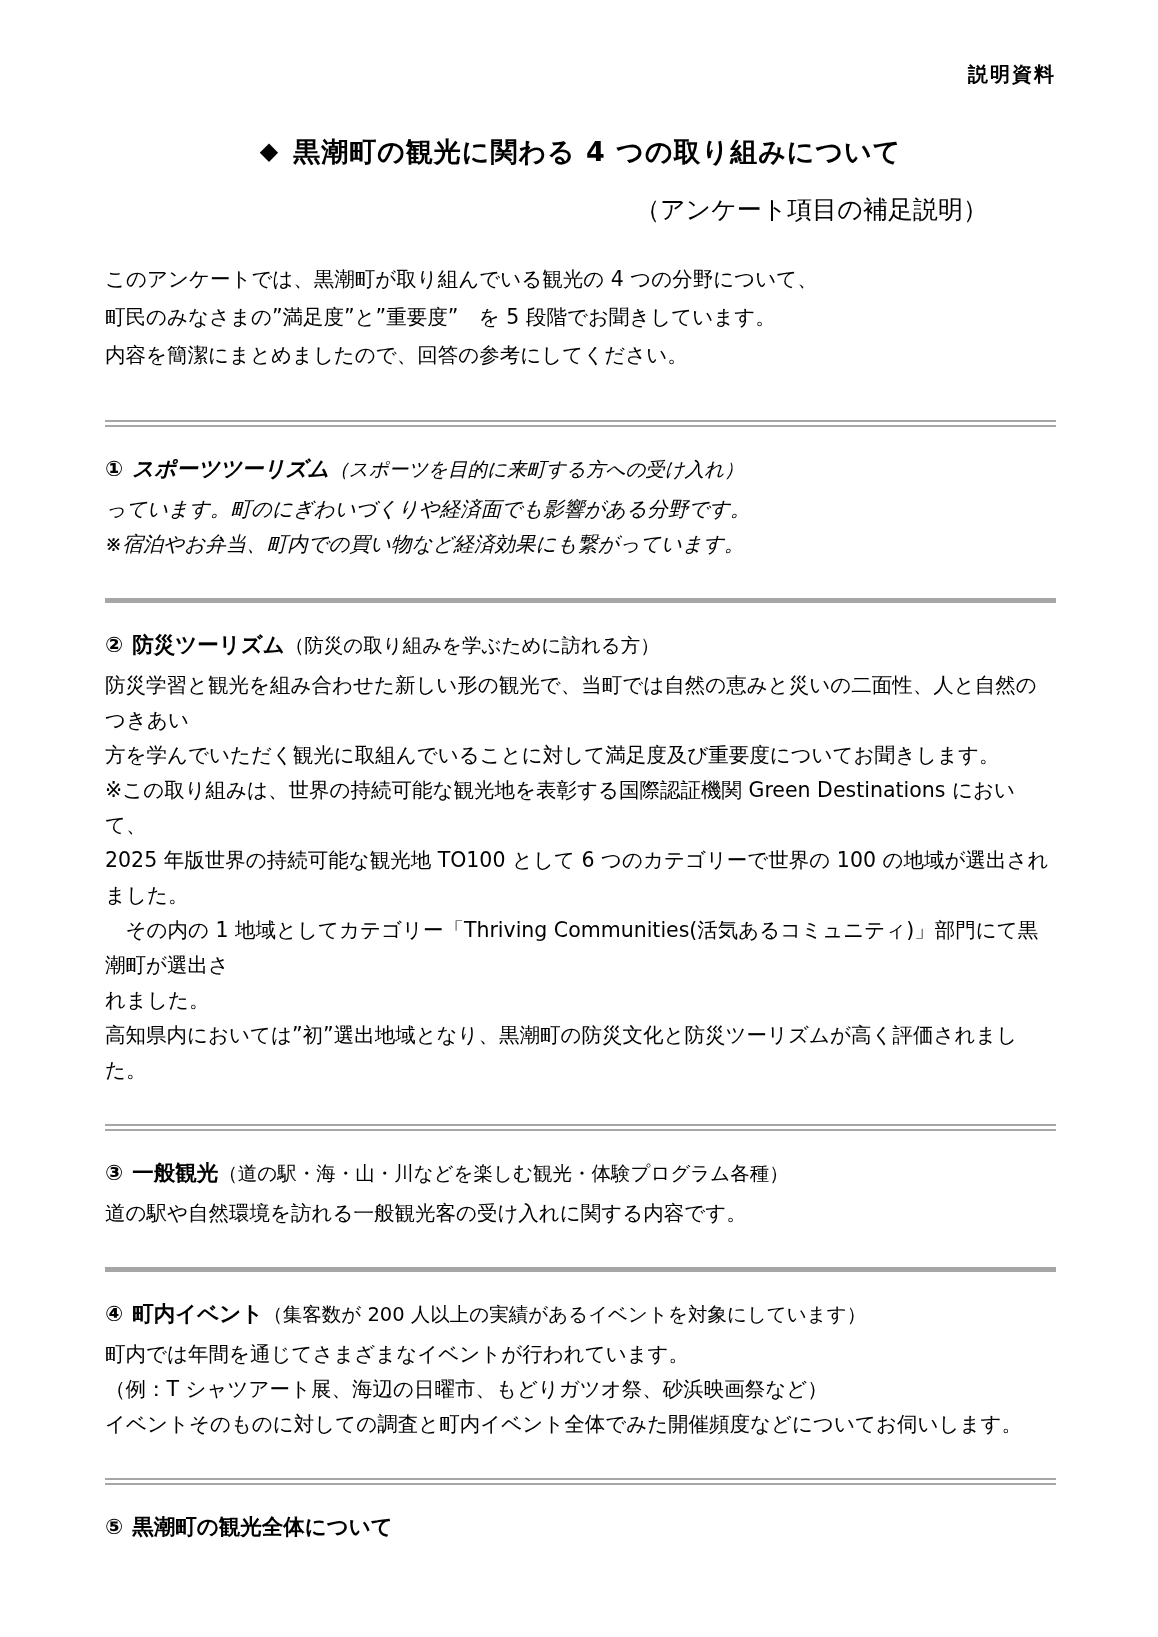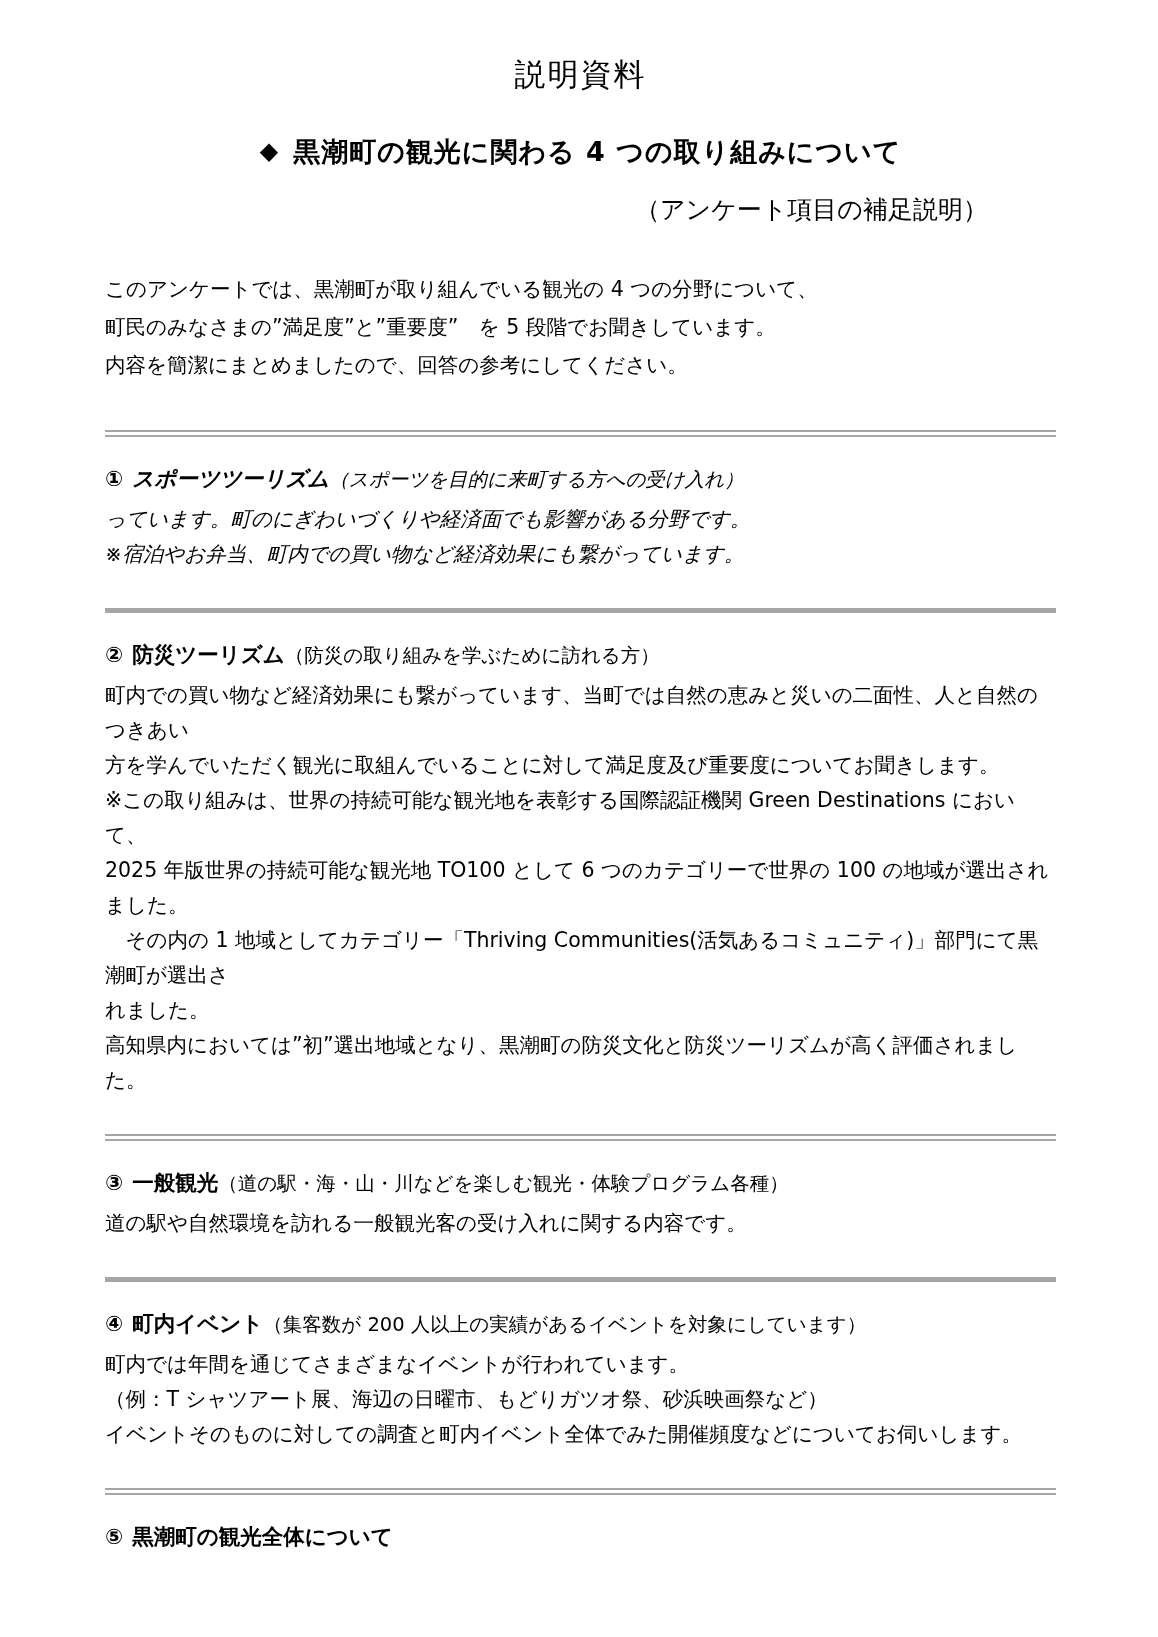--- a/index.html
+++ b/index.html
@@ -10,46 +10,47 @@
     height: 1637px;
     margin: 0 auto;
     background: #ffffff;
     color: #000000;
     font-family: "DejaVu Sans", "Liberation Sans", sans-serif;
     padding: 58px 102px 0 105px;
     overflow: hidden;
   }
   
   .corner-label {
-    text-align: center;
+    text-align: right;
     font-family: "DejaVu Serif", "Liberation Serif", serif;
-    font-size: 31px;
+    font-size: 20px;
     line-height: 32px;
     letter-spacing: 2px;
+    font-weight: bold;
   }
   
   .doc-title {
     margin-top: 42px;
     text-align: center;
     font-size: 27px;
     font-weight: bold;
     line-height: 38px;
     letter-spacing: 1px;
   }
   .doc-title .bullet { margin-right: 14px; font-size: 24px; vertical-align: 2px; }
   
   .doc-subtitle {
     margin-top: 25px;
     padding-left: 530px;
     font-size: 25px;
     line-height: 28px;
   }
   
   .intro {
-    margin-top: 46px;
+    margin-top: 36px;
     font-size: 20.5px;
     line-height: 38px;
   }
   .line { display: block; white-space: pre-wrap; }
   
   .section { margin-top: 36px; }
   .section.first { margin-top: 46px; font-style: italic; }
   .divider { width: 100%; }
   
   .section:nth-of-type(odd) .divider {
@@ -99,21 +100,21 @@
     <div class="sec-body">
       <span class="line">っています。町のにぎわいづくりや経済面でも影響がある分野です。</span>
       <span class="line">※宿泊やお弁当、町内での買い物など経済効果にも繋がっています。</span>
     </div>
   </section>
 
   <section class="section">
     <div class="divider"></div>
     <h2 class="sec-heading"><span class="sec-num">②</span><span class="sec-title">防災ツーリズム</span><span class="sec-note">（防災の取り組みを学ぶために訪れる方）</span></h2>
     <div class="sec-body">
-      <span class="line">町内での買い物など経済効果にも繋がっています、当町では自然の恵みと災いの二面性、人と自然のつきあい</span>
+      <span class="line">防災学習と観光を組み合わせた新しい形の観光で、当町では自然の恵みと災いの二面性、人と自然のつきあい</span>
       <span class="line">方を学んでいただく観光に取組んでいることに対して満足度及び重要度についてお聞きします。</span>
       <span class="line">※この取り組みは、世界の持続可能な観光地を表彰する国際認証機関 Green Destinations において、</span>
       <span class="line">2025 年版世界の持続可能な観光地 TO100 として 6 つのカテゴリーで世界の 100 の地域が選出されました。</span>
       <span class="line">　その内の 1 地域としてカテゴリー「Thriving Communities(活気あるコミュニティ)」部門にて黒潮町が選出さ</span>
       <span class="line">れました。</span>
       <span class="line">高知県内においては”初”選出地域となり、黒潮町の防災文化と防災ツーリズムが高く評価されました。</span>
     </div>
   </section>
 
   <section class="section">

